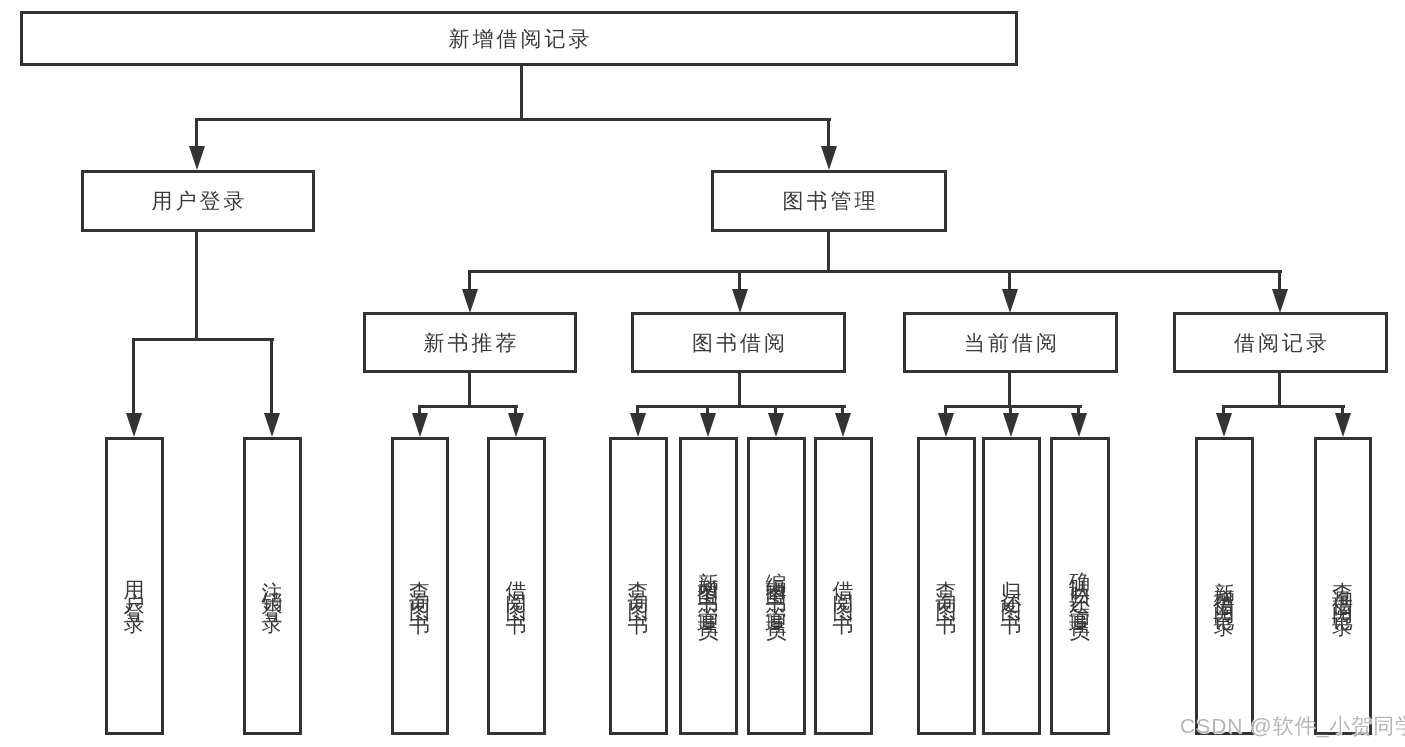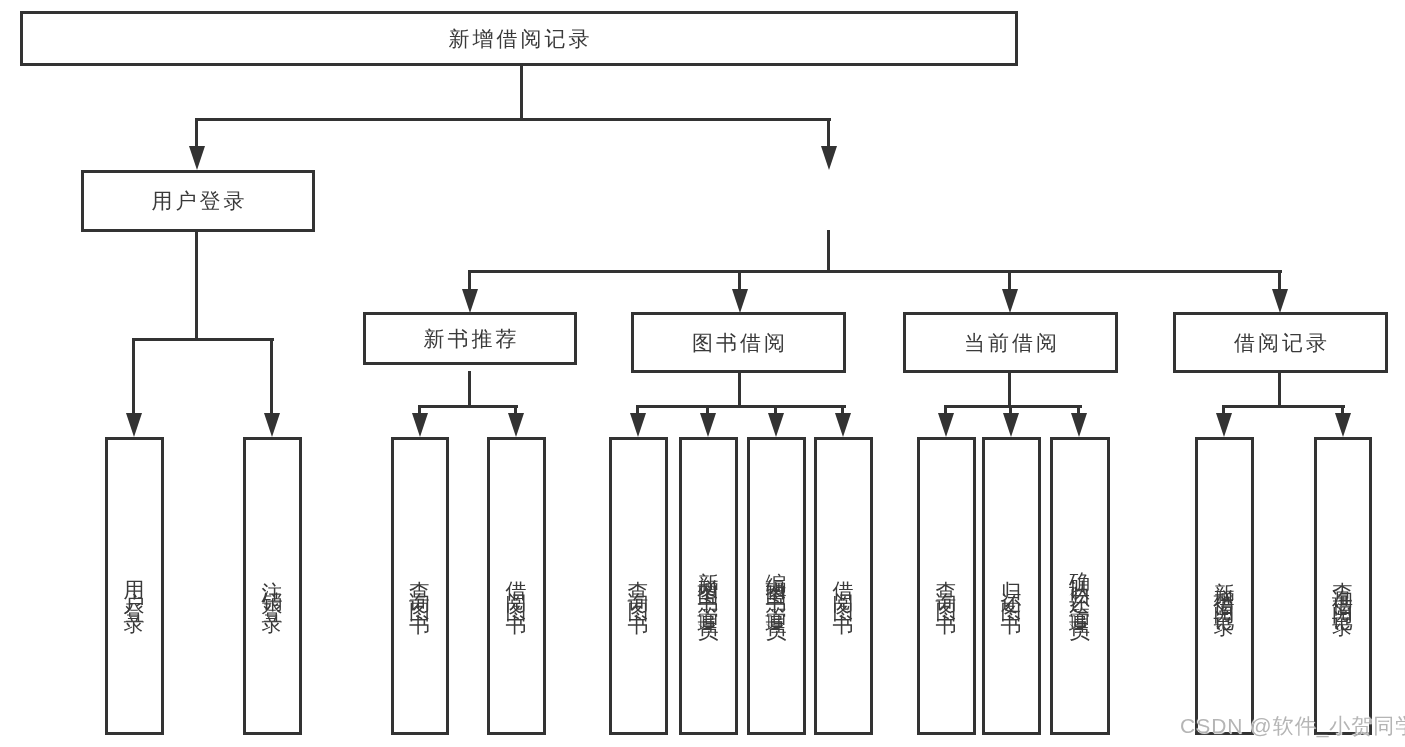--- a/index.html
+++ b/index.html
@@ -40,22 +40,25 @@
 
 <div class="canvas">
 
   <div class="box" style="left:20px;top:11px;width:998px;height:55px">
     <span class="hlabel">新增借阅记录</span>
   </div>
 
   <div class="box" style="left:81px;top:170px;width:234px;height:62px">
     <span class="hlabel">用户登录</span>
   </div>
+  <div class="box" style="left:711px;top:170px;width:236px;height:62px">
+    <span class="hlabel">图书管理</span>
+  </div>
 
-  <div class="box" style="left:363px;top:312px;width:214px;height:53px">
+  <div class="box" style="left:363px;top:312px;width:214px;height:61px">
     <span class="hlabel">新书推荐</span>
   </div>
   <div class="box" style="left:903px;top:312px;width:215px;height:61px">
     <span class="hlabel">当前借阅</span>
   </div>
   <div class="box" style="left:631px;top:312px;width:215px;height:61px">
     <span class="hlabel">图书借阅</span>
   </div>
   <div class="box" style="left:1173px;top:312px;width:215px;height:61px">
     <span class="hlabel">借阅记录</span>

